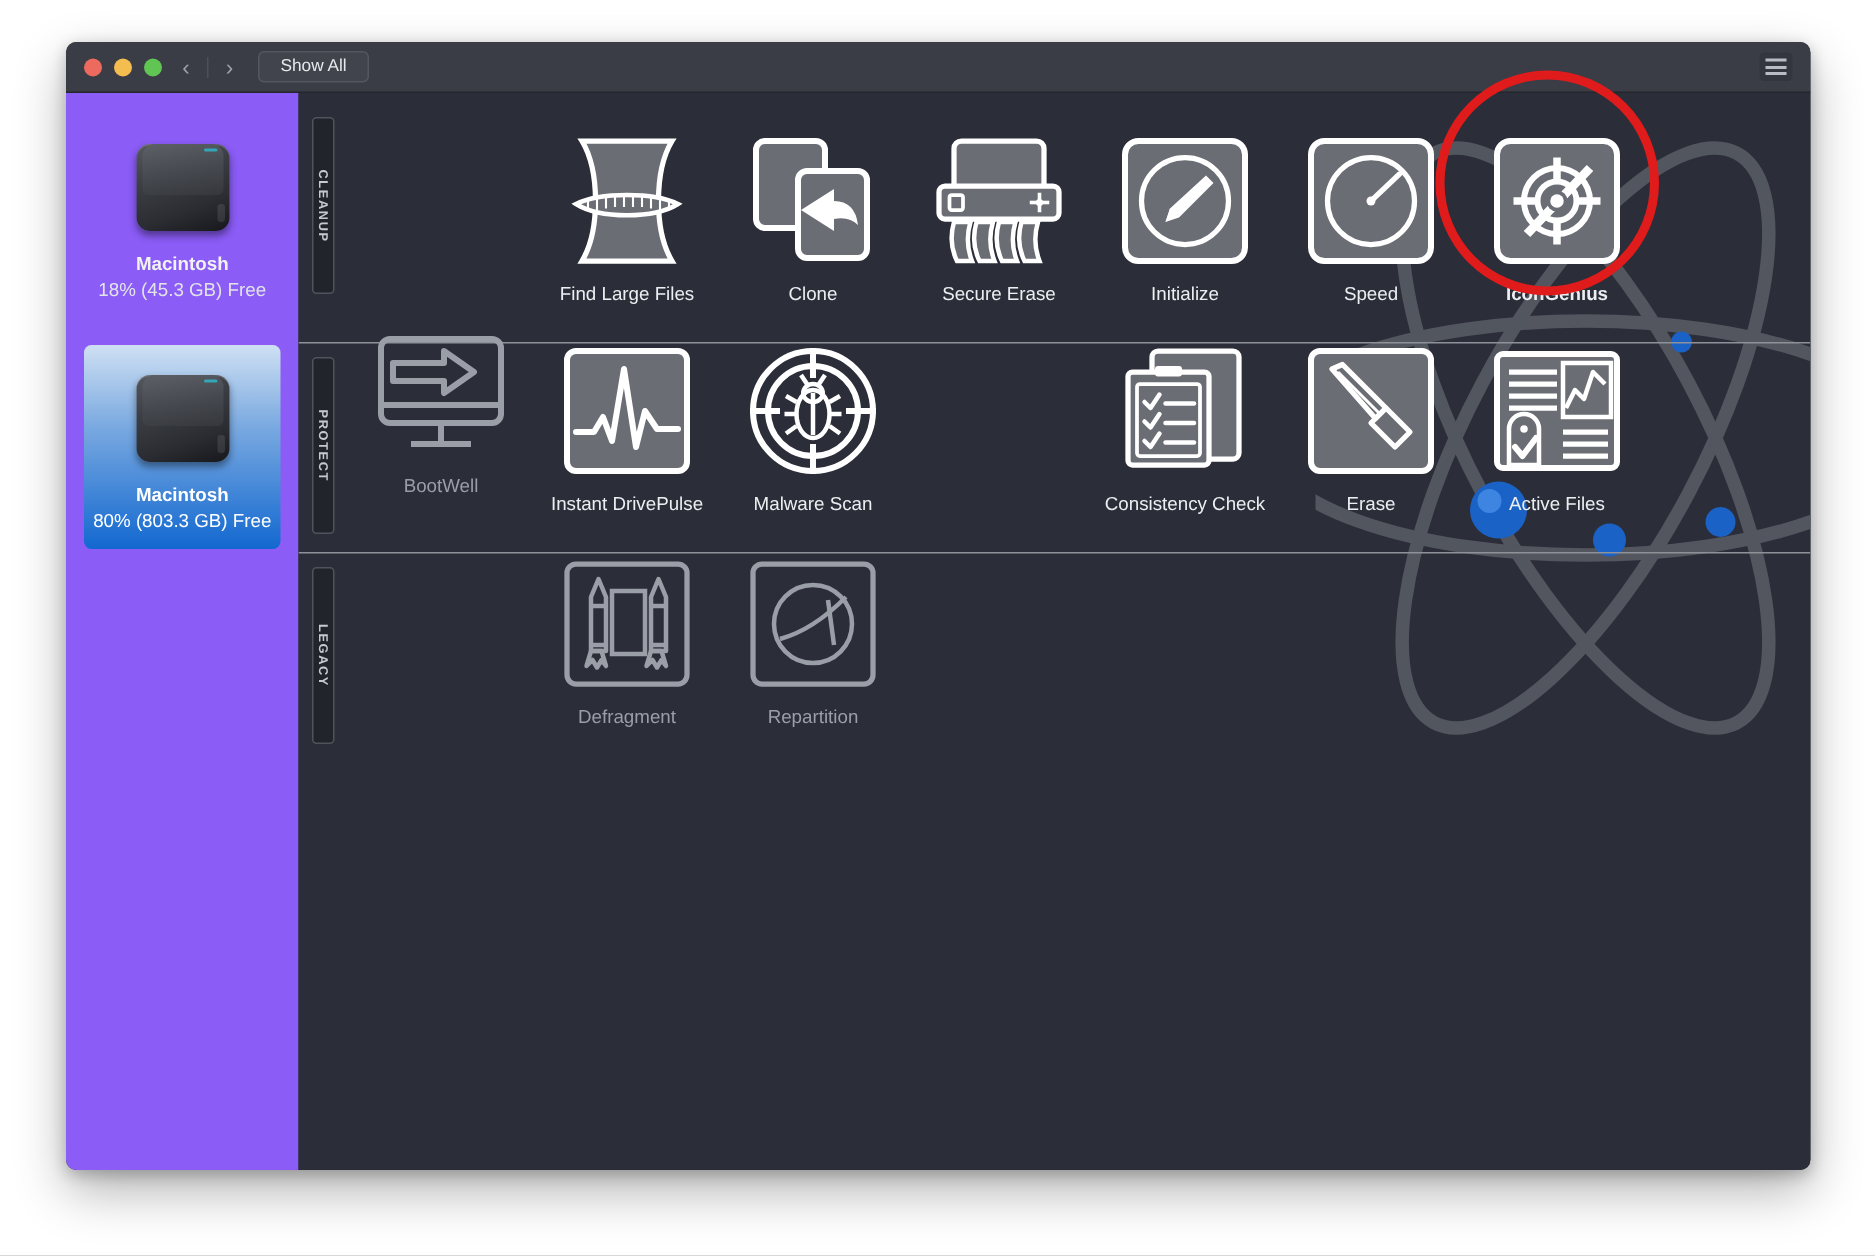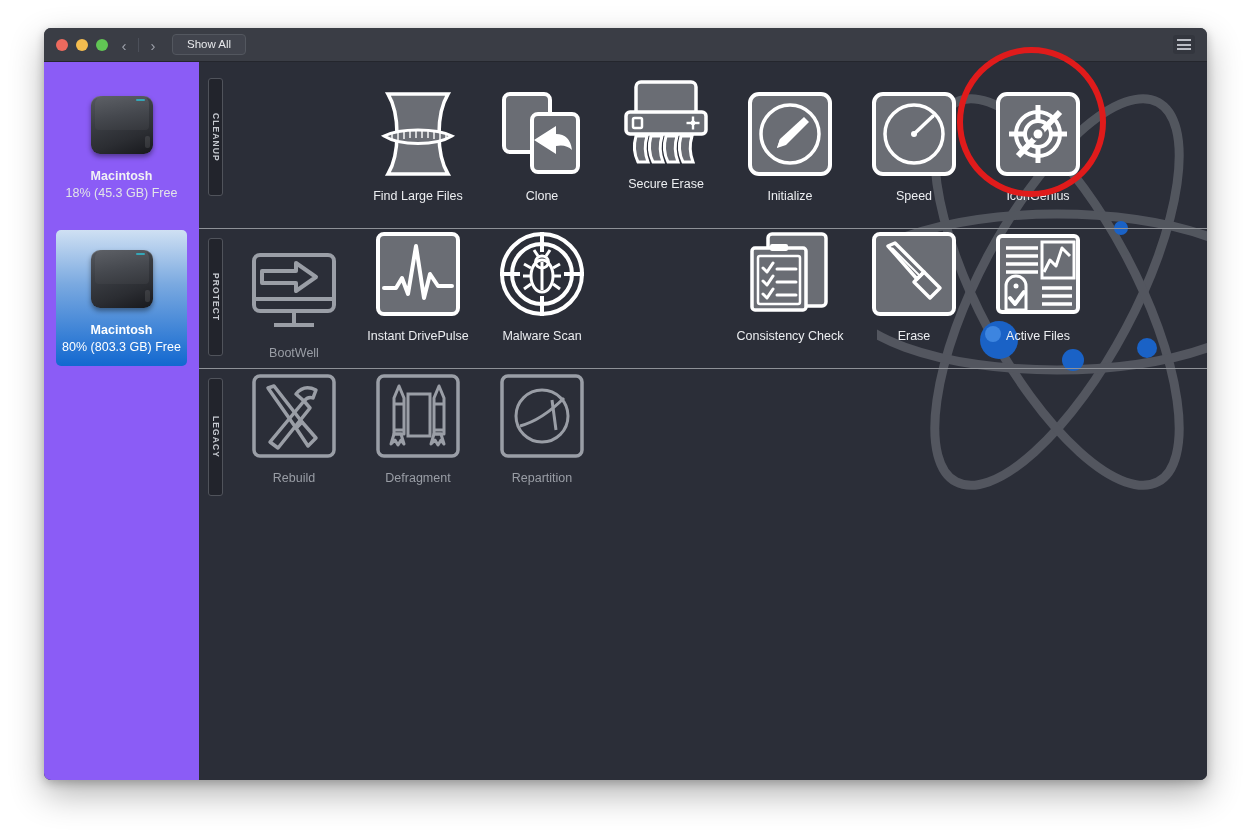--- a/index.html
+++ b/index.html
@@ -242,21 +242,21 @@
         <div class="tile-ico">
           <svg viewBox="0 0 96 96">
             <rect x="10" y="8" width="46" height="58" rx="6" fill="#6a6d74" stroke="#fff" stroke-width="4"></rect>
             <rect x="38" y="28" width="46" height="58" rx="6" fill="#6a6d74" stroke="#fff" stroke-width="4"></rect>
             <path d="M62 40 L40 54 L62 68 L62 60 Q72 58 78 64 Q76 48 62 48 Z" fill="#fff"></path>
           </svg>
         </div>
         <div class="tile-label">Clone</div>
       </div>
 
-      <div class="tile" style="left:406px; top:12px;">
+      <div class="tile" style="left:406px; top:24px;">
         <div class="tile-ico">
           <svg viewBox="0 0 96 96">
             <rect x="18" y="8" width="60" height="34" rx="5" fill="#6a6d74" stroke="#fff" stroke-width="3.5"></rect>
             <rect x="8" y="38" width="80" height="22" rx="4" fill="#6a6d74" stroke="#fff" stroke-width="3.5"></rect>
             <rect x="15" y="44" width="9" height="10" rx="1.5" fill="#6a6d74" stroke="#fff" stroke-width="2.5"></rect>
             <g fill="#fff">
                 <circle cx="75" cy="49" r="2.4"></circle>
               <rect x="73.8" y="42.5" width="2.4" height="5"></rect>
                 <rect x="73.8" y="50.5" width="2.4" height="5"></rect>
               <rect x="68.5" y="47.8" width="5" height="2.4"></rect>
@@ -290,21 +290,21 @@
           <svg viewBox="0 0 96 96">
             <rect x="8" y="8" width="80" height="80" rx="9" fill="#6a6d74" stroke="#fff" stroke-width="4"></rect>
             <circle cx="48" cy="48" r="29" fill="none" stroke="#fff" stroke-width="3.5"></circle>
             <line x1="48" y1="48" x2="67" y2="30" stroke="#fff" stroke-width="3.5" stroke-linecap="round"></line>
             <circle cx="48" cy="48" r="3" fill="#fff"></circle>
           </svg>
         </div>
         <div class="tile-label">Speed</div>
       </div>
 
-      <div class="tile" style="left:778px; top:24px;">
+      <div class="tile" style="left:778px; top:24px;font-weight:bold;">
         <div class="tile-ico">
           <svg viewBox="0 0 96 96">
             <rect x="8" y="8" width="80" height="80" rx="9" fill="#6a6d74" stroke="#fff" stroke-width="4"></rect>
             <g fill="none" stroke="#fff" stroke-width="4">
               <circle cx="48" cy="48" r="22"></circle>
                 <circle cx="48" cy="48" r="13"></circle>
             </g>
             <circle cx="48" cy="48" r="5" fill="#fff"></circle>
             <g stroke="#fff" stroke-width="5" stroke-linecap="butt">
               <line x1="19" y1="48" x2="34" y2="48"></line>
@@ -322,21 +322,21 @@
         <div class="tile-label">IconGenius</div>
       </div>
 
 
       <div class="sep" style="top:166px;"></div>
 
       <div class="cattab" style="top:176px;height:118px;">
         <span>PROTECT</span>
       </div>
 
-      <div class="tile disabled" style="left:34px; top:181px;">
+      <div class="tile disabled" style="left:34px; top:152px;">
         <div class="tile-ico">
           <svg viewBox="0 0 96 96">
             <rect x="8" y="12" width="80" height="56" rx="6" fill="none" stroke="#9a9ea6" stroke-width="4"></rect>
             <line x1="8" y1="56" x2="88" y2="56" stroke="#9a9ea6" stroke-width="4"></line>
             <line x1="48" y1="68" x2="48" y2="80" stroke="#9a9ea6" stroke-width="4"></line>
             <line x1="28" y1="82" x2="68" y2="82" stroke="#9a9ea6" stroke-width="4"></line>
             <path d="M16 28 H50 V20 L70 34 L50 48 V40 H16 Z" fill="none" stroke="#9a9ea6" stroke-width="4" stroke-linejoin="round"></path>
           </svg>
         </div>
         <div class="tile-label">BootWell</div>
@@ -440,34 +440,20 @@
         </div>
         <div class="tile-label">Active Files</div>
       </div>
 
       <div class="sep" style="top:306px;"></div>
 
       <div class="cattab" style="top:316px;height:118px;">
         <span>LEGACY</span>
       </div>
 
-      <div class="tile disabled" style="left:34px; top:306px;">
-        <div class="tile-ico">
-          <svg viewBox="0 0 96 96">
-            <rect x="8" y="8" width="80" height="80" rx="6" fill="none" stroke="#9a9ea6" stroke-width="3.5"></rect>
-            <g fill="none" stroke="#9a9ea6" stroke-width="3.5" stroke-linejoin="round">
-              <path d="M22 20 L28 18 L56 54 L50 60 Z"></path>
-              <path d="M50 60 L56 54 L70 70 L62 78 Z"></path>
-              <path d="M70 22 q-12 -6 -20 4 l8 7 q4 -5 9 -3 Z"></path>
-              <path d="M58 33 L24 74 L32 80 L64 40 Z"></path>
-            </g>
-          </svg>
-        </div>
-        <div class="tile-label">Rebuild</div>
-      </div>
 
       <div class="tile disabled" style="left:158px; top:306px;">
         <div class="tile-ico">
           <svg viewBox="0 0 96 96">
             <rect x="8" y="8" width="80" height="80" rx="6" fill="none" stroke="#9a9ea6" stroke-width="3.5"></rect>
             <rect x="38" y="26" width="22" height="42" fill="none" stroke="#9a9ea6" stroke-width="3"></rect>
             <g fill="none" stroke="#9a9ea6" stroke-width="3" stroke-linejoin="round">
               <path d="M24 30 L29 18 L34 30 V66 H24 Z"></path>
               <path d="M24 66 l-3 10 l4 -4 l3 5 l3 -5 l3 4 l-3 -10 Z"></path>
               <path d="M64 30 L69 18 L74 30 V66 H64 Z"></path>

